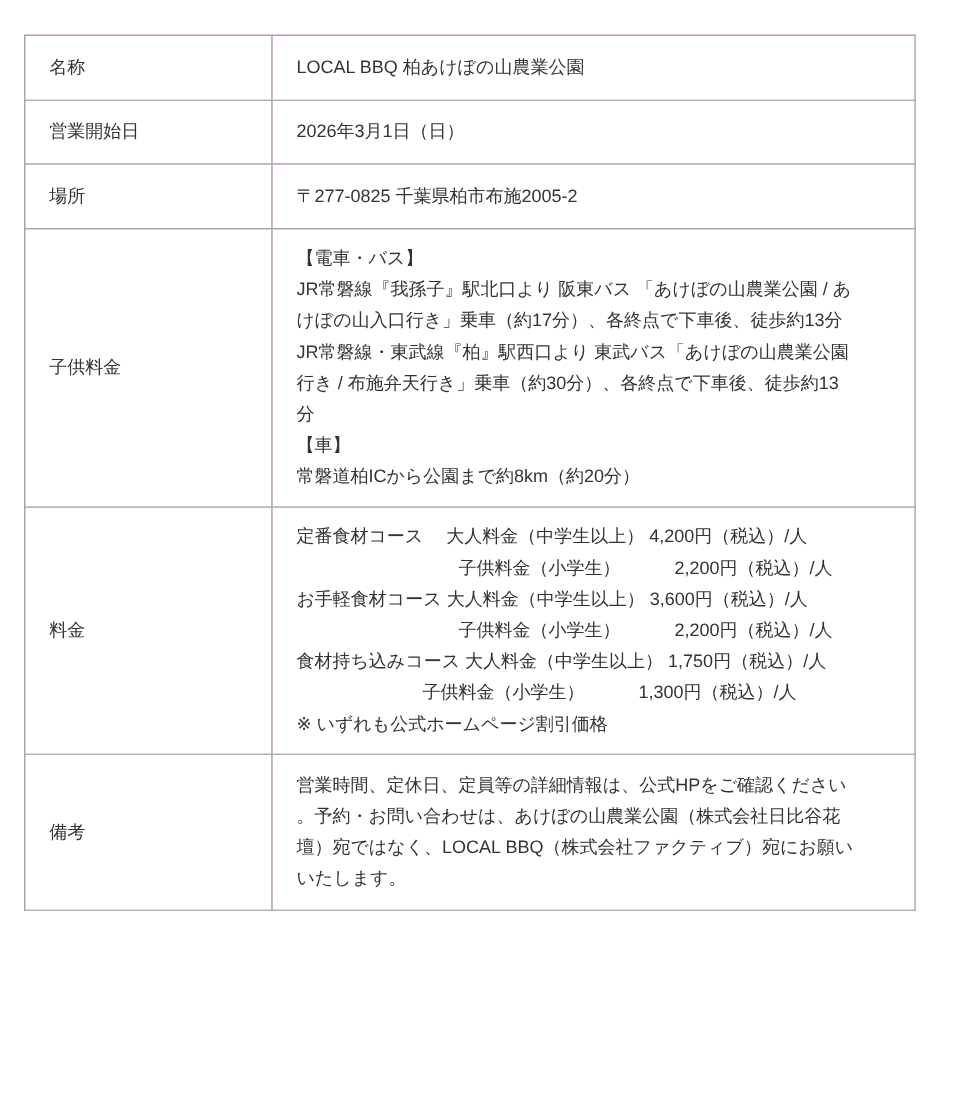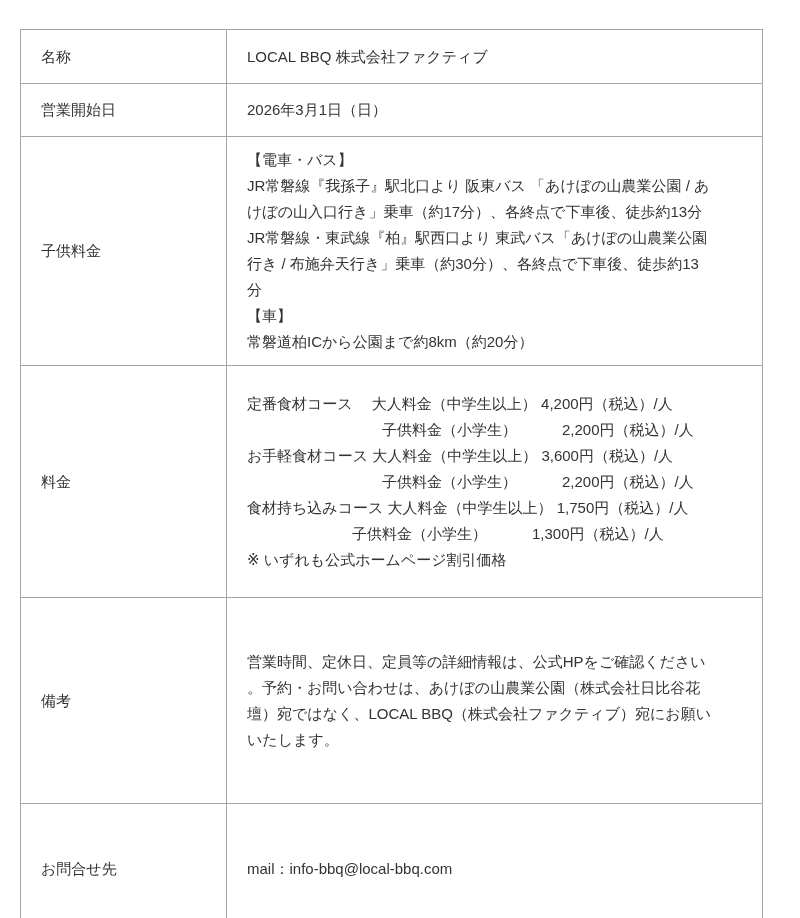--- a/index.html
+++ b/index.html
@@ -55,25 +55,29 @@
 <body>
 
 <table class="info-table">
   <colgroup>
     <col class="col-label">
     <col class="col-value">
   </colgroup>
   <tbody>
     <tr>
       <th class="label-cell">名称</th>
-      <td class="value-cell">LOCAL BBQ 株式会社ファクティブ</td>
+      <td class="value-cell">LOCAL BBQ 柏あけぼの山農業公園</td>
     </tr>
     <tr>
       <th class="label-cell">営業開始日</th>
       <td class="value-cell">2026年3月1日（日）</td>
+    </tr>
+    <tr>
+      <th class="label-cell">場所</th>
+      <td class="value-cell">〒277-0825 千葉県柏市布施2005-2</td>
     </tr>
     <tr>
       <th class="label-cell">子供料金</th>
       <td class="value-cell">【電車・バス】
 JR常磐線『我孫子』駅北口より 阪東バス 「あけぼの山農業公園 / あ
 けぼの山入口行き」乗車（約17分）、各終点で下車後、徒歩約13分
 JR常磐線・東武線『柏』駅西口より 東武バス「あけぼの山農業公園
 行き / 布施弁天行き」乗車（約30分）、各終点で下車後、徒歩約13
 分
 【車】
@@ -89,18 +93,14 @@
 　　　　　　　子供料金（小学生）　　　1,300円（税込）/人
 ※ いずれも公式ホームページ割引価格</td>
     </tr>
     <tr>
       <th class="label-cell">備考</th>
       <td class="value-cell">営業時間、定休日、定員等の詳細情報は、公式HPをご確認ください
 。予約・お問い合わせは、あけぼの山農業公園（株式会社日比谷花
 壇）宛ではなく、LOCAL BBQ（株式会社ファクティブ）宛にお願い
 いたします。</td>
     </tr>
-    <tr>
-      <th class="label-cell">お問合せ先</th>
-      <td class="value-cell">mail：info-bbq@local-bbq.com</td>
-    </tr>
   </tbody>
 </table>
 
 </body></html>

